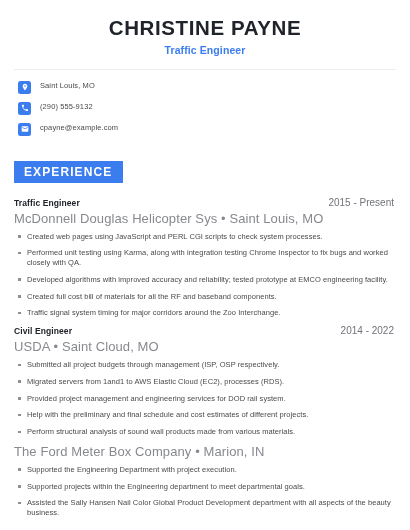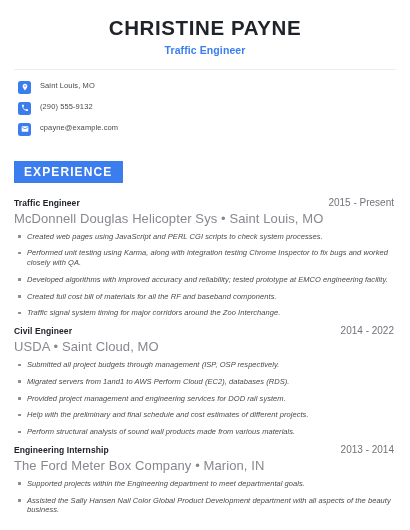--- a/index.html
+++ b/index.html
@@ -109,21 +109,20 @@
   .entry-meta {
     margin-top: 3px;
     font-size: 13px;
     color: #87898f;
     letter-spacing: 0.1px;
   }
   .bullets {
     list-style: none;
     margin: 6px 0 0 0;
     padding: 0;
-    font-style: italic;
   }
   .bullets li {
     position: relative;
     padding-left: 13px;
     font-size: 7.5px;
     color: #4a4a4a;
     line-height: 1.3;
     margin-bottom: 7px;
     letter-spacing: 0.05px;
   }
@@ -195,33 +194,30 @@
     </div>
 
     <div class="entry">
       <div class="entry-head">
         <span class="entry-role">Civil Engineer</span>
         <span class="entry-date">2014 - 2022</span>
       </div>
       <div class="entry-meta">USDA  •  Saint Cloud, MO</div>
       <ul class="bullets">
         <li>Submitted all project budgets through management (ISP, OSP respectively.</li>
-        <li>Migrated servers from 1and1 to AWS Perform Cloud (EC2), databases (RDS).</li>
+        <li>Migrated servers from 1and1 to AWS Elastic Cloud (EC2), processes (RDS).</li>
         <li>Provided project management and engineering services for DOD rail system.</li>
         <li>Help with the preliminary and final schedule and cost estimates of different projects.</li>
         <li>Perform structural analysis of sound wall products made from various materials.</li>
       </ul>
     </div>
 
     <div class="entry">
-      <div class="entry-head">
-        <span class="entry-role">Engineering Internship</span>
-        <span class="entry-date">2013 - 2014</span>
-      </div>
       <div class="entry-meta">The Ford Meter Box Company  •  Marion, IN</div>
       <ul class="bullets">
+        <li>Supported the Engineering Department with project execution.</li>
         <li>Supported projects within the Engineering department to meet departmental goals.</li>
         <li>Assisted the Sally Hansen Nail Color Global Product Development department with all aspects of the beauty business.</li>
       </ul>
     </div>
   </div>
 
 </div>
 
 </body></html>

